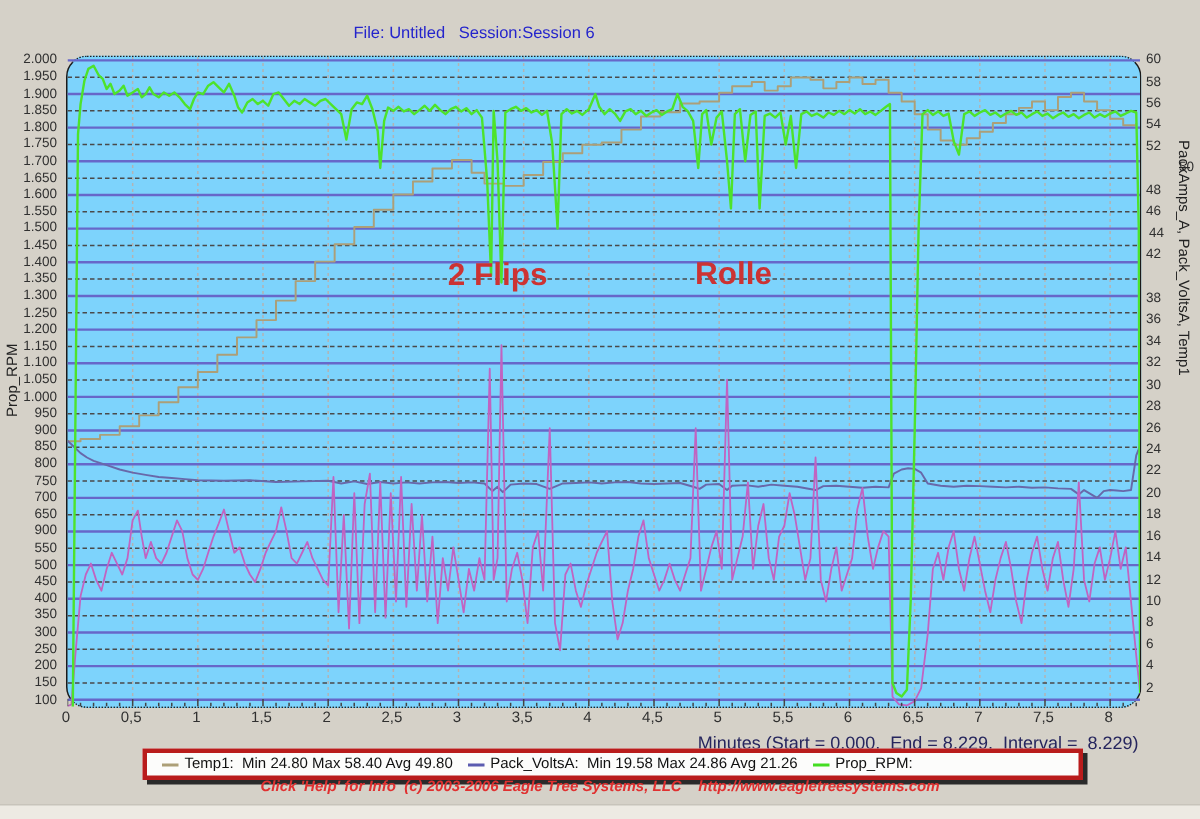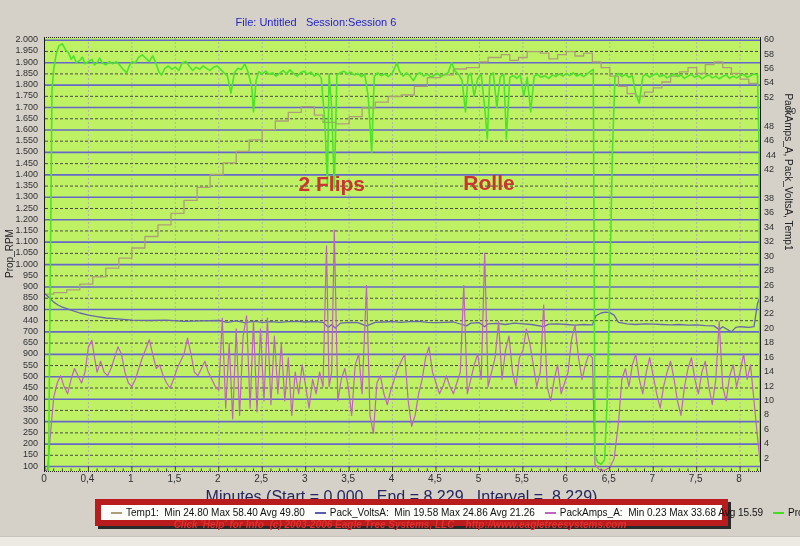--- a/index.html
+++ b/index.html
@@ -7,24 +7,25 @@
     width:800px;height:546px;position:relative;overflow:hidden;
     background:#d5d1c8;font-family:"Liberation Sans",sans-serif;color:#303030;
   }
   .pre{white-space:pre;}
   #chart-title{
     position:absolute;top:16px;left:0;width:632px;text-align:center;
     color:#2424cc;font-size:11px;
   }
   #plot-area{
     position:absolute;left:44px;top:37px;width:715px;height:433px;
-    background:#bef264;
+    background:#7dd3fc;
     border-top:1px dotted #222;border-bottom:1px dotted #222;
     border-left:1px solid #1a1a1a;border-right:1px solid #1a1a1a;
     box-sizing:content-box;
+    border-radius:14px;
   }
   #plot-svg{position:absolute;left:0;top:0;}
   .annotation{
     position:absolute;transform:translate(-50%,-50%);
     color:#cc3333;font-size:21px;font-weight:600;white-space:nowrap;
   }
   .axis-label{position:absolute;font-size:9px;color:#303030;line-height:9px;}
   #left-axis-labels{position:absolute;left:0;top:37px;width:41px;height:433px;}
   #left-axis-labels .axis-label{right:3px;text-align:right;}
   #right-axis-labels{position:absolute;left:762px;top:37px;width:30px;height:433px;}
@@ -32,26 +33,26 @@
   #x-axis-labels .axis-label{transform:translateX(-50%);font-size:10px;}
   #left-axis-title{
     position:absolute;left:-26px;top:248px;transform:rotate(-90deg);
     font-size:10px;color:#222;width:70px;text-align:center;
   }
   #right-axis-title{
     position:absolute;left:710px;top:245px;transform:rotate(90deg) translateX(-50%);
     font-size:10px;color:#222;white-space:nowrap;
   }
   #x-axis-title{
-    position:absolute;left:44px;top:488px;width:715px;text-align:center;
-    font-size:16px;color:#26265e;
+    position:absolute;left:44px;top:488px;width:715px;text-align:right;
+    font-size:12px;color:#26265e;
   }
   #legend{
     position:absolute;left:95px;top:499px;width:621px;height:15px;
-    background:#fcfcfb;border:6px solid #b91c1c;box-shadow:3px 3px 0 #2a2a2a;
+    background:#fcfcfb;border:3px solid #b91c1c;box-shadow:3px 3px 0 #2a2a2a;
     display:flex;align-items:center;font-size:10px;color:#111;
   }
   .legend-entry{display:flex;align-items:center;white-space:pre;}
   .legend-swatch{display:inline-block;width:11px;height:2px;margin:0 4px 0 10px;}
   #footer-help{
     position:absolute;left:0;top:519px;width:800px;text-align:center;
     color:#e03030;font-size:10px;font-style:italic;font-weight:bold;
   }
   #bottom-strip{
     position:absolute;left:0;bottom:0;width:800px;height:9px;
@@ -224,21 +225,21 @@
     <div class="axis-label" style="top: 390.86px;">250</div>
     <div class="axis-label" style="top: 379.642px;">300</div>
     <div class="axis-label" style="top: 368.425px;">350</div>
     <div class="axis-label" style="top: 357.207px;">400</div>
     <div class="axis-label" style="top: 345.99px;">450</div>
     <div class="axis-label" style="top: 334.772px;">500</div>
     <div class="axis-label" style="top: 323.554px;">550</div>
     <div class="axis-label" style="top: 312.337px;">900</div>
     <div class="axis-label" style="top: 301.119px;">650</div>
     <div class="axis-label" style="top: 289.902px;">700</div>
-    <div class="axis-label" style="top: 278.684px;">440</div>
+    <div class="axis-label" style="top: 278.684px;">750</div>
     <div class="axis-label" style="top: 267.466px;">800</div>
     <div class="axis-label" style="top: 256.249px;">850</div>
     <div class="axis-label" style="top: 245.031px;">900</div>
     <div class="axis-label" style="top: 233.813px;">950</div>
     <div class="axis-label" style="top: 222.596px;">1.000</div>
     <div class="axis-label" style="top: 211.378px;">1.050</div>
     <div class="axis-label" style="top: 200.161px;">1.100</div>
     <div class="axis-label" style="top: 188.943px;">1.150</div>
     <div class="axis-label" style="top: 177.725px;">1.200</div>
     <div class="axis-label" style="top: 166.508px;">1.250</div>
@@ -285,21 +286,21 @@
     <div class="axis-label" style="top: 84.765px; left: 2px;">48</div>
     <div class="axis-label" style="top: 70.3317px; left: 2px; margin-left: 22px;">50</div>
     <div class="axis-label" style="top: 55.8983px; left: 2px;">52</div>
     <div class="axis-label" style="top: 41.465px; left: 2px;">54</div>
     <div class="axis-label" style="top: 27.0317px; left: 2px;">56</div>
     <div class="axis-label" style="top: 12.5983px; left: 2px;">58</div>
     <div class="axis-label" style="top: -1.835px; left: 2px;">60</div>
   </div>
 <div id="x-axis-labels">
     <div class="axis-label" style="left: 0px; top: 0px;">0</div>
-    <div class="axis-label" style="left: 43.4439px; top: 0px;">0,4</div>
+    <div class="axis-label" style="left: 43.4439px; top: 0px;">0,5</div>
     <div class="axis-label" style="left: 86.8878px; top: 0px;">1</div>
     <div class="axis-label" style="left: 130.332px; top: 0px;">1,5</div>
     <div class="axis-label" style="left: 173.776px; top: 0px;">2</div>
     <div class="axis-label" style="left: 217.22px; top: 0px;">2,5</div>
     <div class="axis-label" style="left: 260.664px; top: 0px;">3</div>
     <div class="axis-label" style="left: 304.107px; top: 0px;">3,5</div>
     <div class="axis-label" style="left: 347.551px; top: 0px;">4</div>
     <div class="axis-label" style="left: 390.995px; top: 0px;">4,5</div>
     <div class="axis-label" style="left: 434.439px; top: 0px;">5</div>
     <div class="axis-label" style="left: 477.883px; top: 0px;">5,5</div>
@@ -308,18 +309,17 @@
     <div class="axis-label" style="left: 608.215px; top: 0px;">7</div>
     <div class="axis-label" style="left: 651.659px; top: 0px;">7,5</div>
     <div class="axis-label" style="left: 695.103px; top: 0px;">8</div>
   </div>
 
 <div id="x-axis-title" class="pre">Minutes (Start = 0.000,  End = 8.229,  Interval =  8.229)</div>
 
 <div id="legend">
     <span class="legend-entry"><span class="legend-swatch" style="background: rgb(172, 159, 120);"></span><span>Temp1:  </span><span>Min 24.80 Max 58.40 Avg 49.80</span></span>
     <span class="legend-entry"><span class="legend-swatch" style="background: rgb(91, 91, 176);"></span><span>Pack_VoltsA:  </span><span>Min 19.58 Max 24.86 Avg 21.26</span></span>
-    <span class="legend-entry"><span class="legend-swatch" style="background: rgb(193, 99, 193);"></span><span>PackAmps_A:  </span><span>Min 0.23 Max 33.68 Avg 15.59</span></span>
     <span class="legend-entry"><span class="legend-swatch" style="background: rgb(68, 221, 34);"></span><span>Prop_RPM:  </span></span>
   </div>
 
 <div id="footer-help" class="pre">Click 'Help' for Info  (c) 2003-2006 Eagle Tree Systems, LLC    http://www.eagletreesystems.com</div>
 <div id="bottom-strip"></div>
 
 </body></html>

